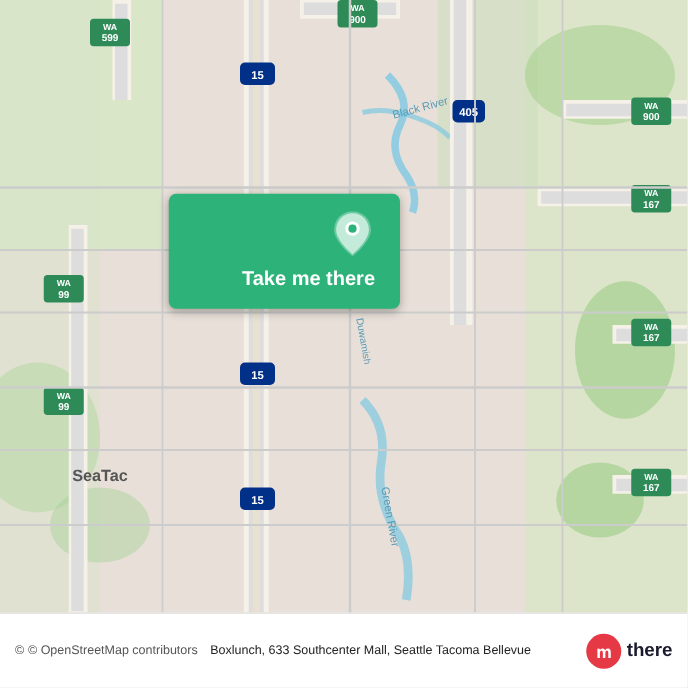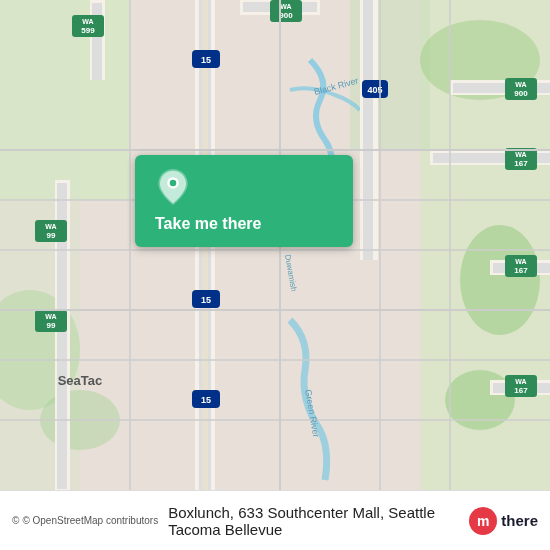--- a/index.html
+++ b/index.html
@@ -24,33 +24,33 @@
       width: 100%;
       height: 100%;
       position: absolute;
       top: 0; left: 0;
     }
 
     #take-me-there-btn {
       position: absolute;
       top: 155px;
       left: 135px;
-      width: 218px;
+      width: 185px;
       background-color: #2db37a;
       color: white;
       border: none;
       border-radius: 6px;
       padding: 14px 20px;
       font-size: 16px;
       font-weight: bold;
       cursor: pointer;
       text-align: center;
       display: flex;
       flex-direction: column;
-      align-items: flex-start;
+      align-items: flex-end;
       gap: 6px;
       box-shadow: 0 2px 8px rgba(0,0,0,0.3);
     }
 
     #location-pin {
       width: 36px;
       height: 36px;
       margin-bottom: 4px;
     }
 
@@ -67,21 +67,21 @@
 
     #attribution {
       font-size: 10px;
       color: #555;
       display: flex;
       align-items: center;
       gap: 3px;
     }
 
     #location-text {
-      font-size: 15px;
+      font-size: 10px;
       color: #222;
       flex: 1;
       padding: 0 10px;
     }
 
     #moovit-logo {
       display: flex;
       align-items: center;
       gap: 4px;
       font-weight: bold;

